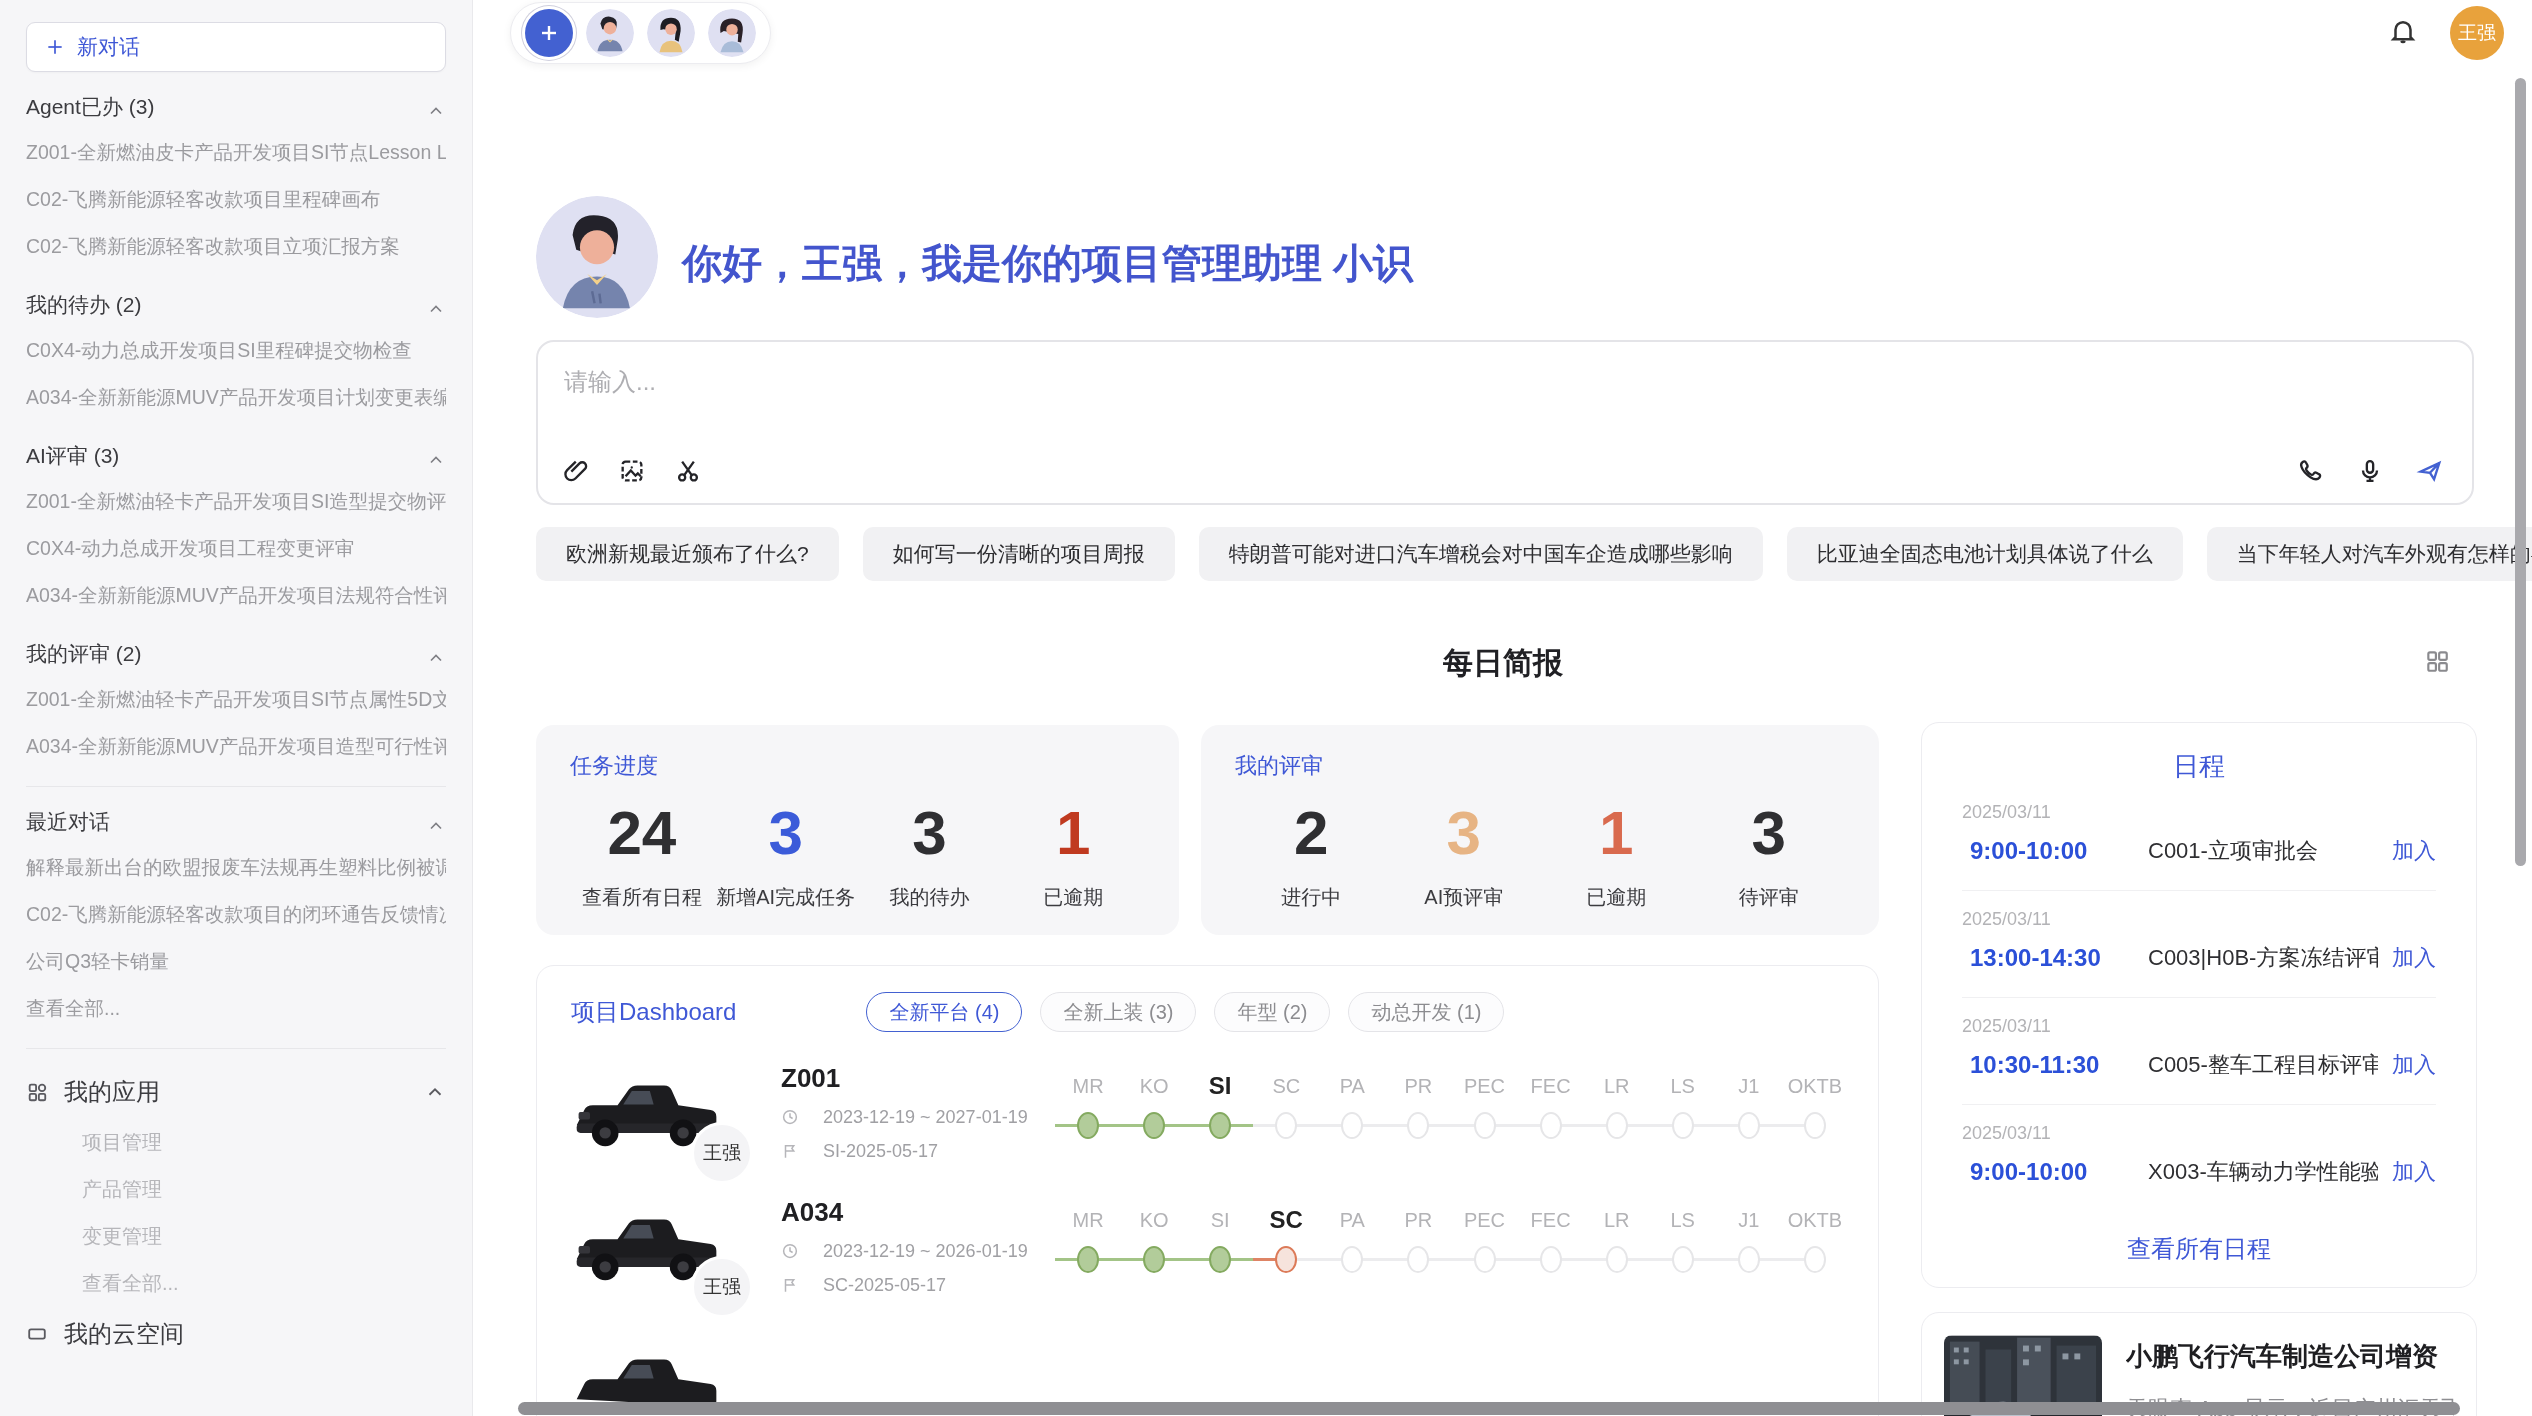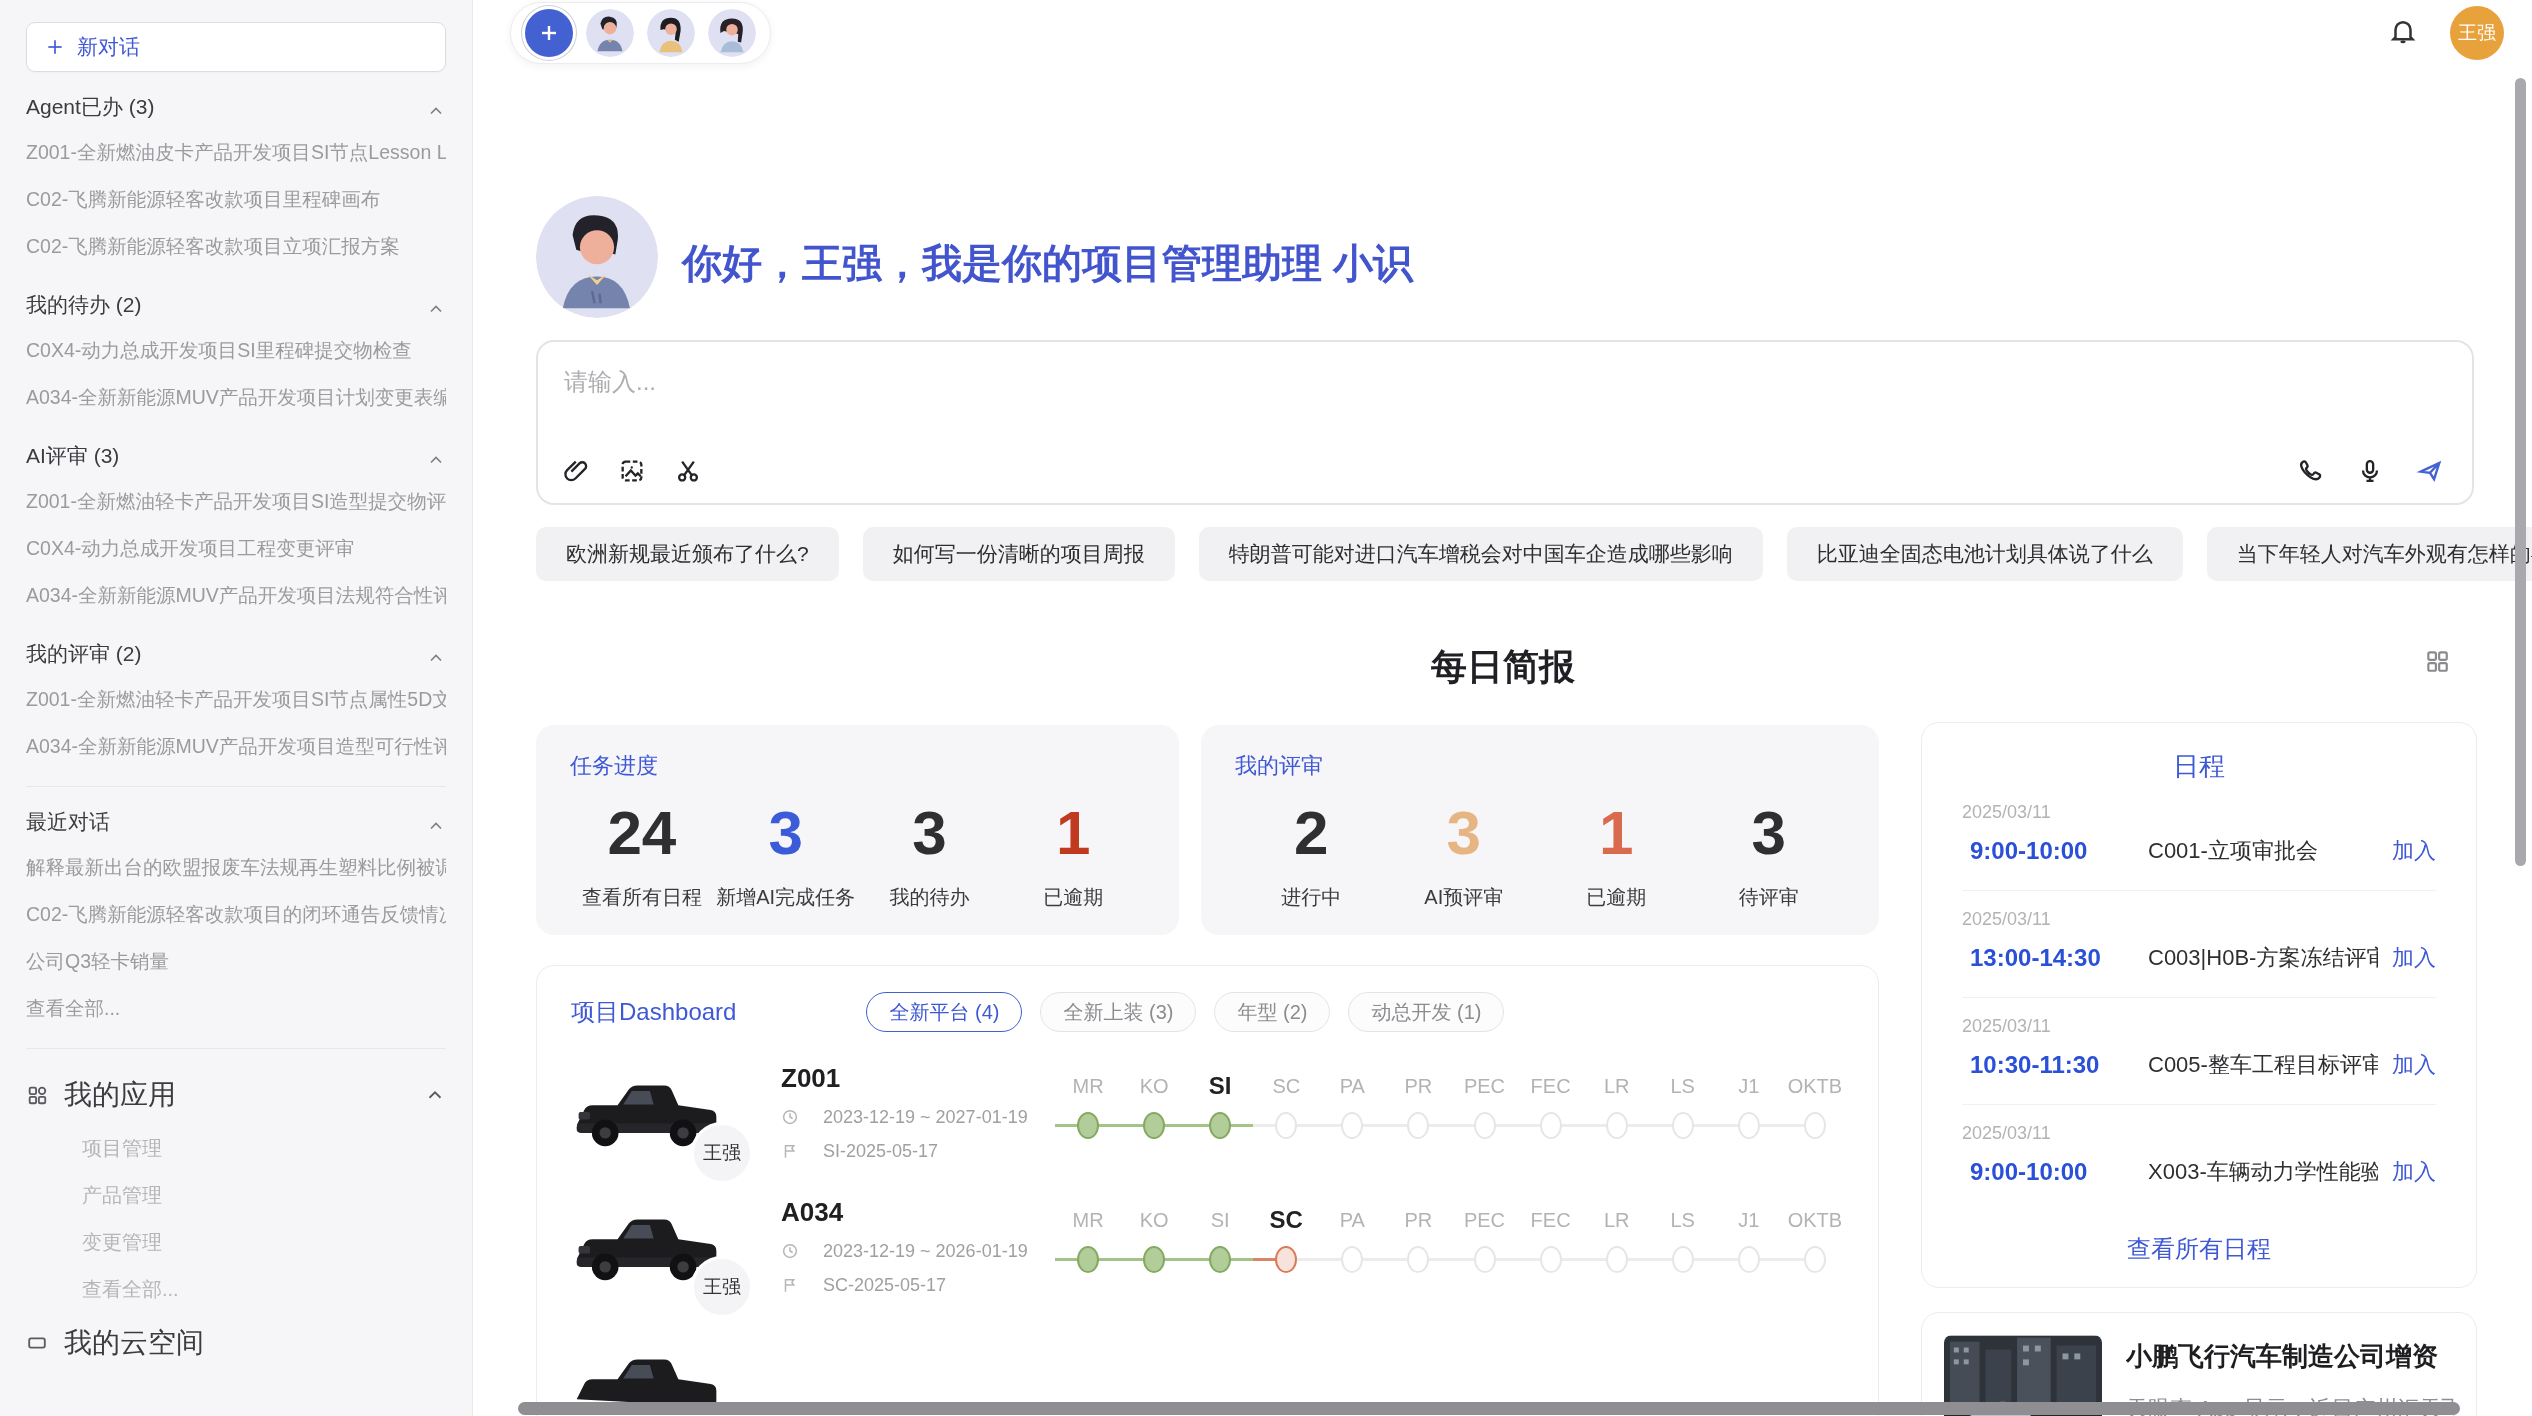--- a/index.html
+++ b/index.html
@@ -22,21 +22,21 @@
     gap:12px; padding:0 18px; font-size:21px; color:#3f58d6; cursor:pointer;
     font-family:inherit; box-shadow:0 1px 2px rgba(0,0,0,.03); }
   .sb-scroll { margin-top:8px; }
   .sb-sec-h { display:flex; align-items:flex-end; justify-content:space-between;
     margin:21px 0 8px 0; font-size:21px; color:#3c3c40; cursor:pointer; }
   .chev { width:20px; height:20px; stroke:#7e7e84; }
   .sb-item { font-size:19.5px; color:#9b9b9f; padding:10px 0; white-space:nowrap;
     overflow:hidden; cursor:pointer; }
   .sb-divider { height:1px; background:#e7e7ea; margin:16px 0; }
   .sb-row { display:flex; align-items:center; gap:16px; padding:11px 0;
-    font-size:28px; color:#3c3c40; cursor:pointer; }
+    font-size:24px; color:#3c3c40; cursor:pointer; }
   .sb-row .icon { width:22px; height:22px; stroke:#5a5a60; }
   .sb-sub { font-size:20px; color:#b6b6ba; padding:10px 0 10px 56px; cursor:pointer; }
 
   
   .main { position:absolute; left:474px; top:0; right:0; bottom:0; background:#fff; }
 
   .topbar-pill { position:absolute; left:36px; top:2px; height:62px; border-radius:32px;
     background:#fff; border:1px solid #ececf0; box-shadow:0 2px 8px rgba(0,0,0,.06);
     display:flex; align-items:center; gap:13px; padding:0 14px; }
   .plus-btn { width:48px; height:48px; border-radius:50%; background:#4361d1; border:none;
@@ -63,21 +63,21 @@
   .comp-icons-r { position:absolute; right:28px; bottom:18px; display:flex; gap:32px; }
   .comp-icons-l .icon, .comp-icons-r .icon { width:28px; height:28px; stroke:#242428; cursor:pointer; }
   .comp-icons-r .send { stroke:#4361d1; }
 
   .chips { position:absolute; left:62px; top:527px; display:flex; gap:24px; }
   .chip { height:54px; background:#f1f1f3; border:none; border-radius:10px; padding:0 30px;
     font-size:21px; color:#2e2e31; display:flex; align-items:center; white-space:nowrap;
     cursor:pointer; font-family:inherit; }
 
   .brief-title { position:absolute; top:643px; left:0; right:0; text-align:center;
-    font-size:36px; font-weight:700; color:#202024; }
+    font-size:30px; font-weight:700; color:#202024; }
   .brief-grid { position:absolute; right:82px; top:648px; width:26px; height:26px;
     stroke:#8a8a8e; cursor:pointer; }
 
   .stats-row { position:absolute; left:62px; top:725px; display:flex; gap:22px; }
   .stat-card { background:#f6f6f8; border-radius:18px; height:210px; padding:26px 34px; }
   .stat-card.c1 { width:643px; } .stat-card.c2 { width:678px; }
   .stat-title { font-size:22px; color:#3f58d6; }
   .metrics { display:flex; margin-top:16px; }
   .metric { flex:1; text-align:center; }
   .m-val { font-size:62px; font-weight:600; line-height:1.15; }

